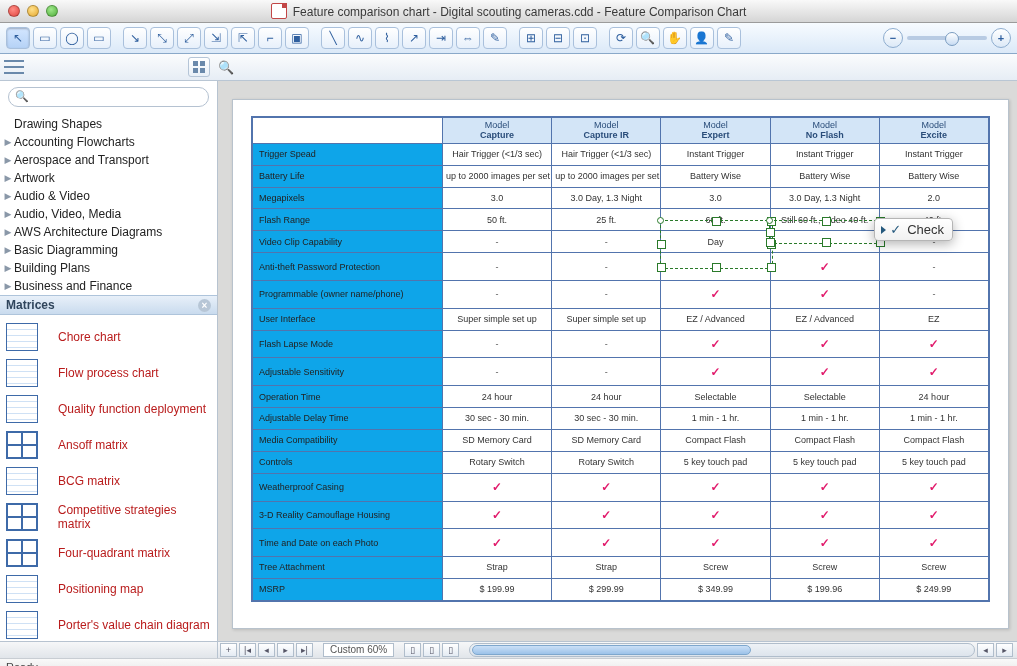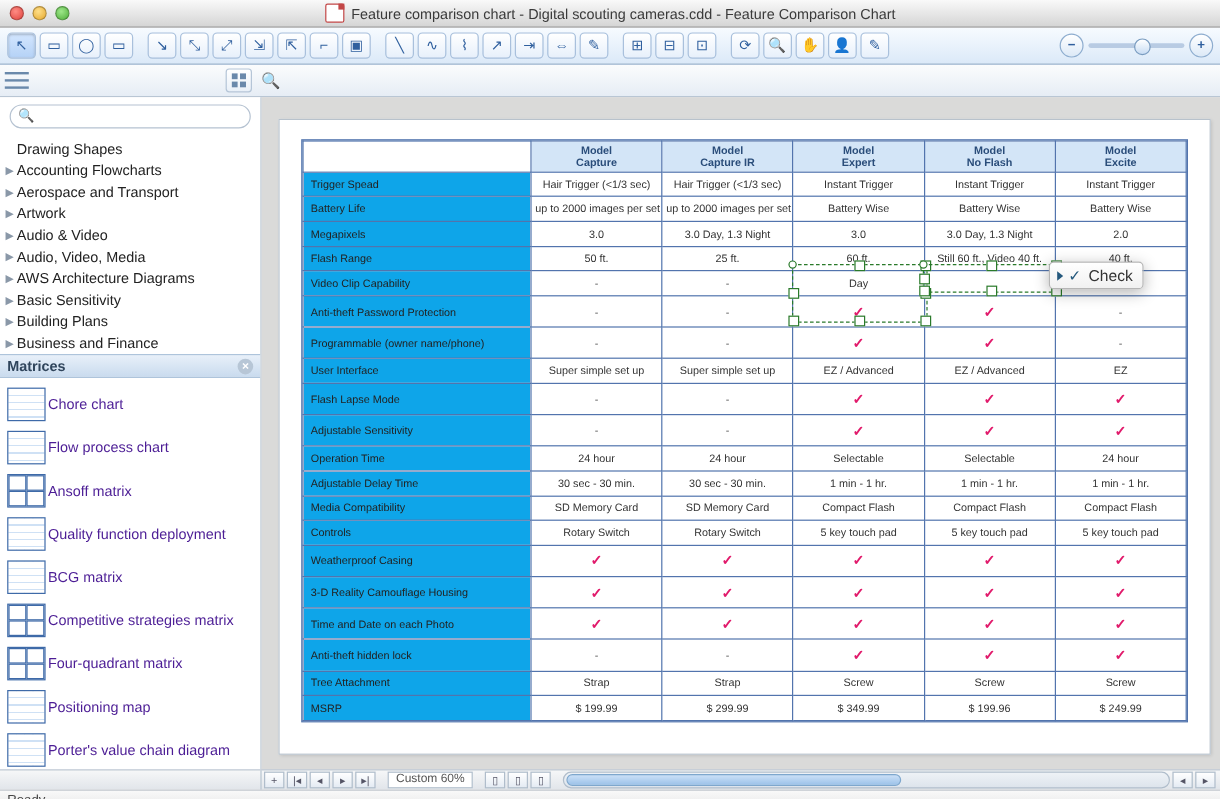--- a/index.html
+++ b/index.html
@@ -38,33 +38,33 @@
   .searchwrap{padding:6px 8px 8px 8px;}
   .searchbox{position:relative;}
   .searchbox input{width:100%; height:20px; border:1px solid #b5c2d1; border-radius:11px; padding:0 8px 0 24px; box-sizing:border-box; font-size:11px; outline:none;}
   .searchbox .sicon{position:absolute;left:7px;top:3px;color:#888;font-size:11px;}
   .catlist{flex:1; overflow:hidden;}
   .catitem{display:flex;align-items:center;padding:2px 4px 2px 2px;font-size:12px;color:#222;cursor:default;}
   .catitem .arrow{color:#8a98a8;width:12px;display:inline-block;text-align:center;font-size:9px;}
   .cathdr{background:linear-gradient(#e8f0f9,#c9dbee);border-top:1px solid #aec4db;border-bottom:1px solid #aec4db;font-weight:bold;color:#30455c;display:flex;align-items:center;justify-content:space-between;padding:2px 6px;font-size:12px;}
   .cathdr .closex{width:13px;height:13px;border-radius:50%;background:#b7c6d6;color:#fff;display:flex;align-items:center;justify-content:center;font-size:10px;}
   .shapes{padding-top:4px;}
-  .shapeitem{display:flex;align-items:center;gap:2px;padding:4px 6px;font-size:12px;color:#4c1d95;}
+  .shapeitem{display:flex;align-items:center;gap:20px;padding:4px 6px;font-size:12px;color:#b91c1c;}
   .shapeicon{width:30px;height:26px;background:#fff;border:1px solid #3e6aa8;display:flex;flex-direction:column;}
   .shapeicon.grid{background:repeating-linear-gradient(#fff,#fff 5px,#cfe1f5 5px,#cfe1f5 6px),repeating-linear-gradient(90deg,transparent,transparent 6px,#cfe1f5 6px,#cfe1f5 7px);}
   .shapeicon.quad{display:grid;grid-template-columns:1fr 1fr;grid-template-rows:1fr 1fr;}
   .shapeicon.quad div{border:1px solid #3e6aa8;}
 
   
   .canvas-area{flex:1;position:relative;background:#dadad9;overflow:hidden;}
   .paper{position:absolute;left:14px;top:18px;right:8px;bottom:12px;background:#fff;border:1px solid #b8c2cc;box-shadow:1px 1px 3px rgba(0,0,0,0.15);} 
   .chart{position:absolute;left:18px;top:16px;right:18px;bottom:26px;border:1px solid #5274ad;}
   table.feat{width:100%;border-collapse:collapse;table-layout:fixed;height:100%;}
   table.feat th,table.feat td{border:1px solid #5274ad;font-size:9px;text-align:center;padding:2px 3px;vertical-align:middle;white-space:nowrap;overflow:hidden;}
-  table.feat th{background:#d3e5f7;font-weight:bold;color:#2a4d7a;line-height:1.15;}
+  table.feat th{background:#d3e5f7;font-weight:normal;color:#2a4d7a;line-height:1.15;}
   table.feat td.rowhdr{background:#0ea5e9;text-align:left;padding-left:6px;color:#222;}
   table.feat col.c0{width:190px;}
   .ck{color:#e11a6b;font-size:12px;font-weight:bold;}
   .dash{color:#555;}
 
   
   .sel{position:absolute;border:1px dashed #2a7a2a;pointer-events:none;}
   .sel .h{position:absolute;width:7px;height:7px;background:#fff;border:1px solid #2a7a2a;}
   .sel .h.tl{left:-4px;top:-4px;} .sel .h.tr{right:-4px;top:-4px;} .sel .h.bl{left:-4px;bottom:-4px;} .sel .h.br{right:-4px;bottom:-4px;}
   .sel .h.tc{left:50%;top:-4px;margin-left:-4px;} .sel .h.bc{left:50%;bottom:-4px;margin-left:-4px;}
@@ -197,21 +197,21 @@
           <div class="catitem">
             <span class="arrow">▶</span>
             <span>Audio, Video, Media</span>
           </div>
           <div class="catitem">
             <span class="arrow">▶</span>
             <span>AWS Architecture Diagrams</span>
           </div>
           <div class="catitem">
             <span class="arrow">▶</span>
-            <span>Basic Sensitivity</span>
+            <span>Basic Diagramming</span>
           </div>
           <div class="catitem">
             <span class="arrow">▶</span>
             <span>Building Plans</span>
           </div>
           <div class="catitem">
             <span class="arrow">▶</span>
             <span>Business and Finance</span>
           </div>
         </div>
@@ -222,31 +222,31 @@
       <div class="shapes" id="shapemount">
           <div class="shapeitem">
             <div class="shapeicon grid"></div>
             <span>Chore chart</span>
           </div>
           <div class="shapeitem">
             <div class="shapeicon grid"></div>
             <span>Flow process chart</span>
           </div>
           <div class="shapeitem">
+            <div class="shapeicon grid"></div>
+            <span>Quality function deployment</span>
+          </div>
+          <div class="shapeitem">
             <div class="shapeicon quad">
               <div></div>
               <div></div>
               <div></div>
               <div></div>
             </div>
             <span>Ansoff matrix</span>
-          </div>
-          <div class="shapeitem">
-            <div class="shapeicon grid"></div>
-            <span>Quality function deployment</span>
           </div>
           <div class="shapeitem">
             <div class="shapeicon grid"></div>
             <span>BCG matrix</span>
           </div>
           <div class="shapeitem">
             <div class="shapeicon quad">
               <div></div>
               <div></div>
               <div></div>
@@ -423,28 +423,20 @@
                 <td><span class="ck">✓</span></td>
                 <td><span class="ck">✓</span></td>
                 <td><span class="ck">✓</span></td>
                 <td><span class="ck">✓</span></td>
                 <td><span class="ck">✓</span></td>
               </tr>
               <tr>
                 <td class="rowhdr">Time and Date on each Photo</td>
                 <td><span class="ck">✓</span></td>
                 <td><span class="ck">✓</span></td>
-                <td><span class="ck">✓</span></td>
-                <td><span class="ck">✓</span></td>
-                <td><span class="ck">✓</span></td>
-              </tr>
-              <tr>
-                <td class="rowhdr">Anti-theft hidden lock</td>
-                <td><span class="dash">-</span></td>
-                <td><span class="dash">-</span></td>
                 <td><span class="ck">✓</span></td>
                 <td><span class="ck">✓</span></td>
                 <td><span class="ck">✓</span></td>
               </tr>
               <tr>
                 <td class="rowhdr">Tree Attachment</td>
                 <td>Strap</td>
                 <td>Strap</td>
                 <td>Screw</td>
                 <td>Screw</td>

